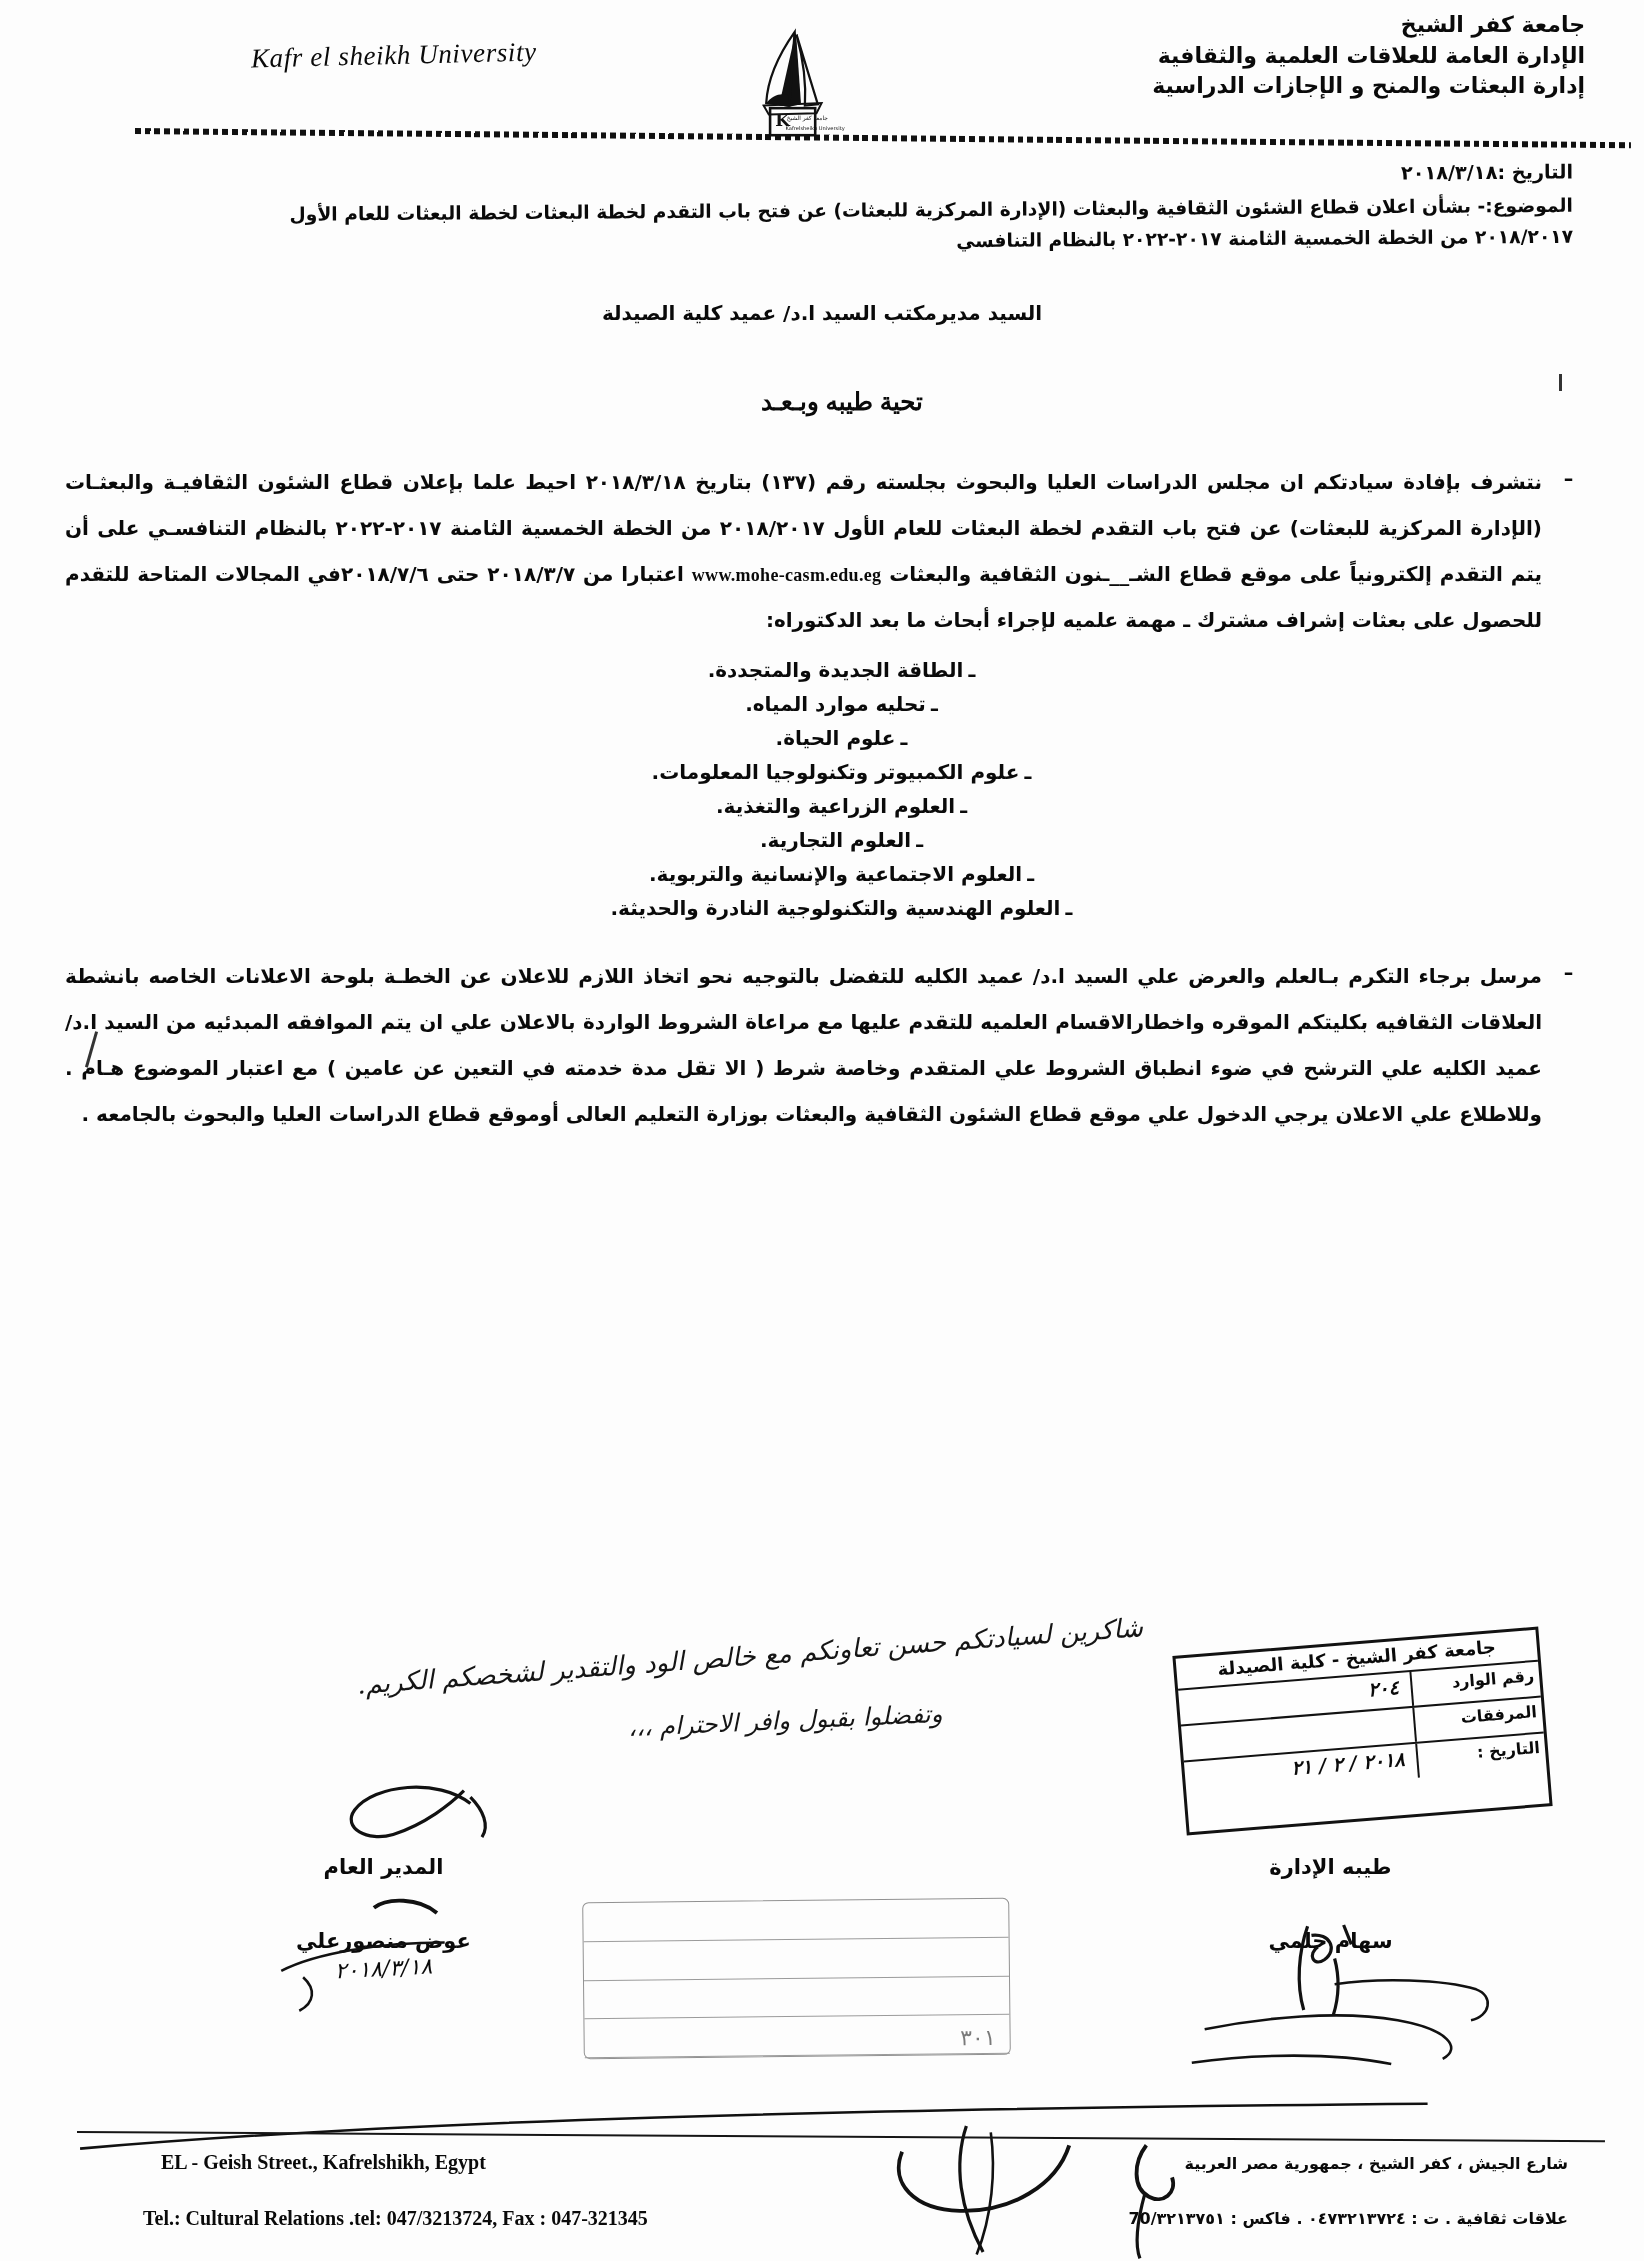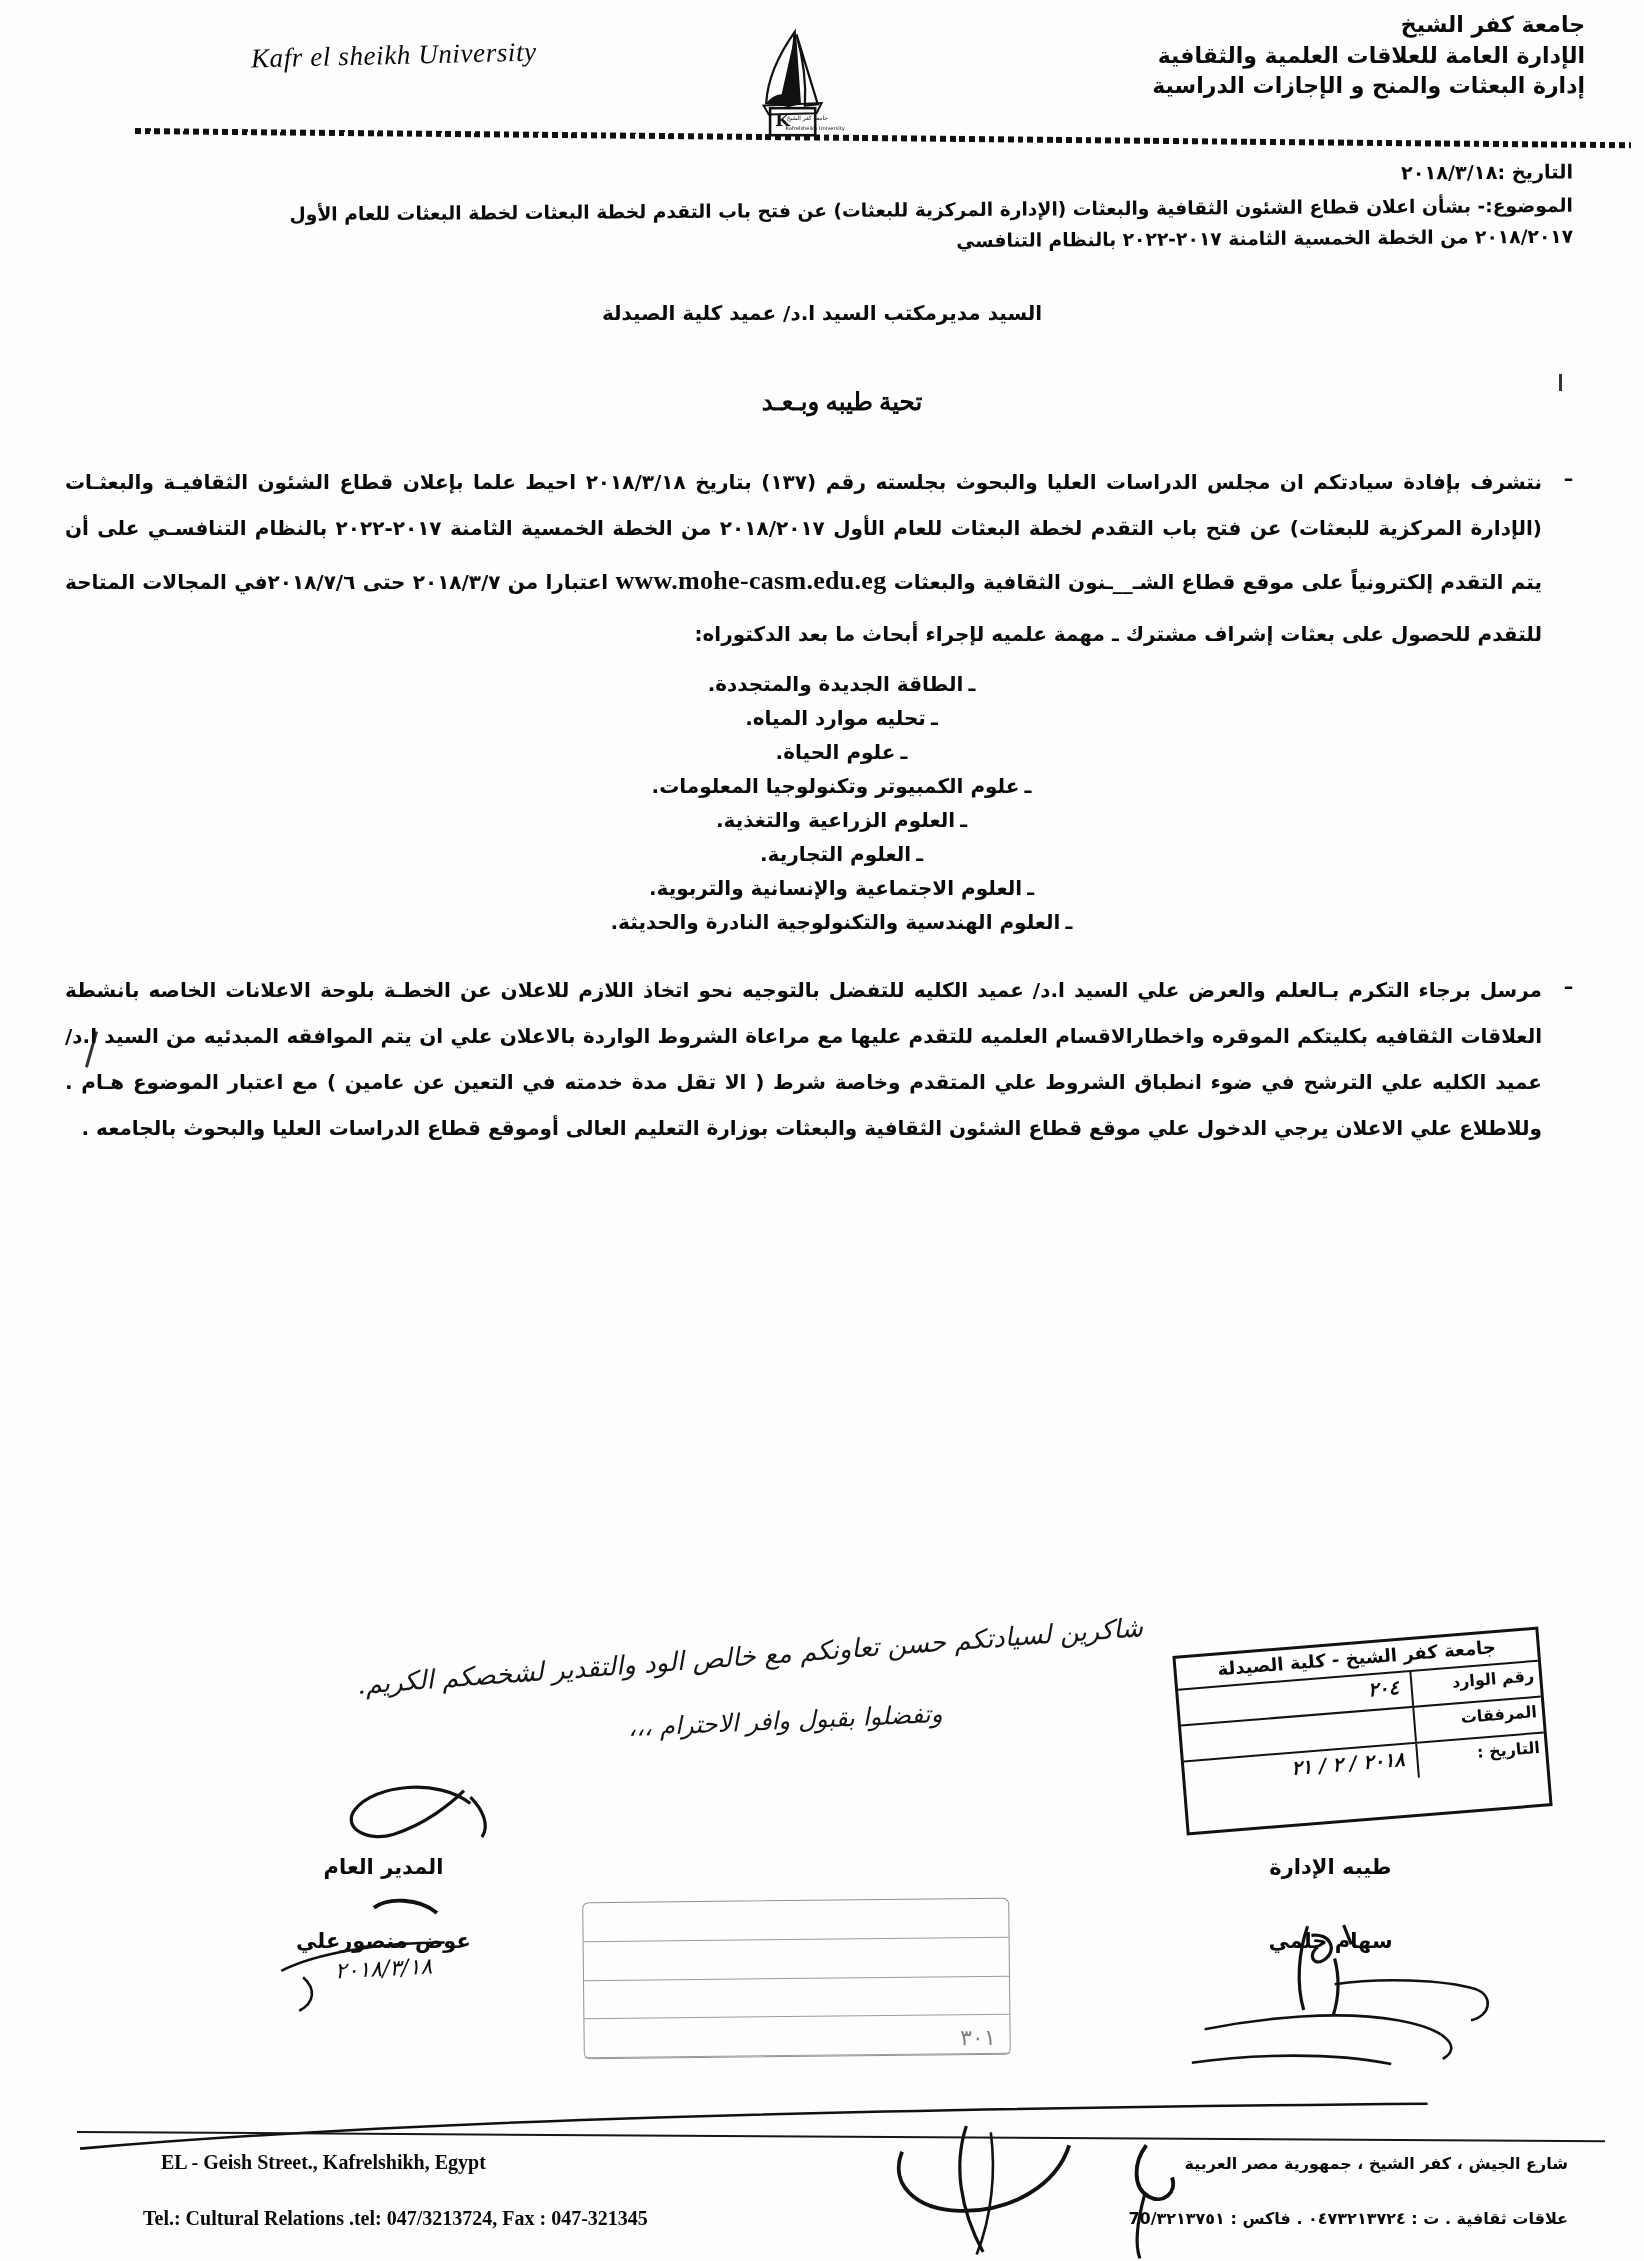--- a/index.html
+++ b/index.html
@@ -50,37 +50,37 @@
   
   .addressee {
     position:absolute; top:301px; left:0; right:0;
     text-align:center; direction:rtl;
     font-family:"DejaVu Sans", sans-serif; font-weight:bold;
     font-size:20px; letter-spacing:-0.6px;
   }
   .greeting {
     position:absolute; top:387px; left:0; right:0;
     text-align:center; direction:rtl;
-    font-family:Liberation Serif, serif; font-weight:bold;
+    font-family:Liberation Sans, sans-serif; font-weight:bold;
     font-size:24.5px;
     padding-left:40px;
   }
 
   
   .body { position:absolute; top:459px; right:72px; width:1507px;
           direction:rtl; text-align:right; }
   .para { display:flex; flex-direction:row; align-items:flex-start;
           margin-bottom:3.9px; }
   .dash { flex:0 0 30px; font-size:20.6px; font-weight:bold;
           font-family:"DejaVu Sans", sans-serif; padding-top:2.6px; }
   .ptext { flex:1 1 auto; font-family:"DejaVu Sans", sans-serif;
            font-weight:bold; font-size:20px; line-height:2.30;
            text-align:justify; text-justify:inter-word; letter-spacing:-0.2px; }
   .ptext .url { font-family:"Liberation Serif", serif;
-                font-weight:bold; font-size:26px; direction:ltr;
+                font-weight:bold; font-size:18px; direction:ltr;
                 display:inline-block; letter-spacing:0.3px; }
 
   .fields { position:absolute; top:837px; right:0; left:0;
             direction:rtl; }
   .fields .inner { width:760px; margin:0 auto 0 399px; }
   .field-row { font-family:"DejaVu Sans", sans-serif; font-weight:bold;
                font-size:20px; line-height:1.70; text-align:center;
                white-space:nowrap; }
   .field-row .bullet { display:inline-block; width:17px; }
 

